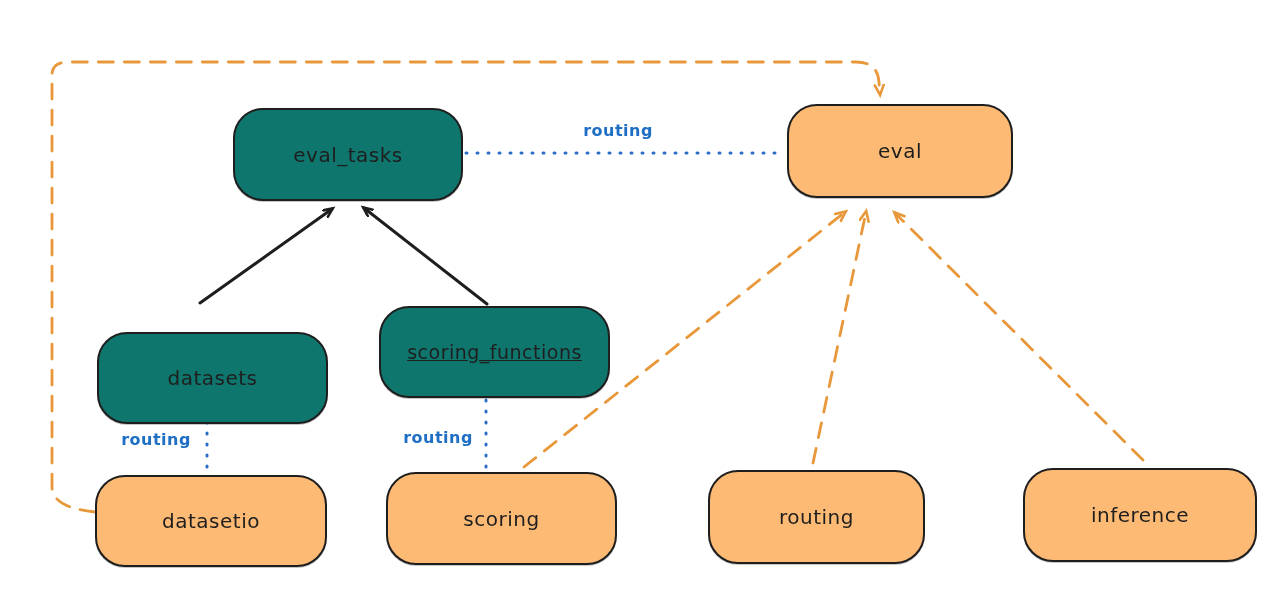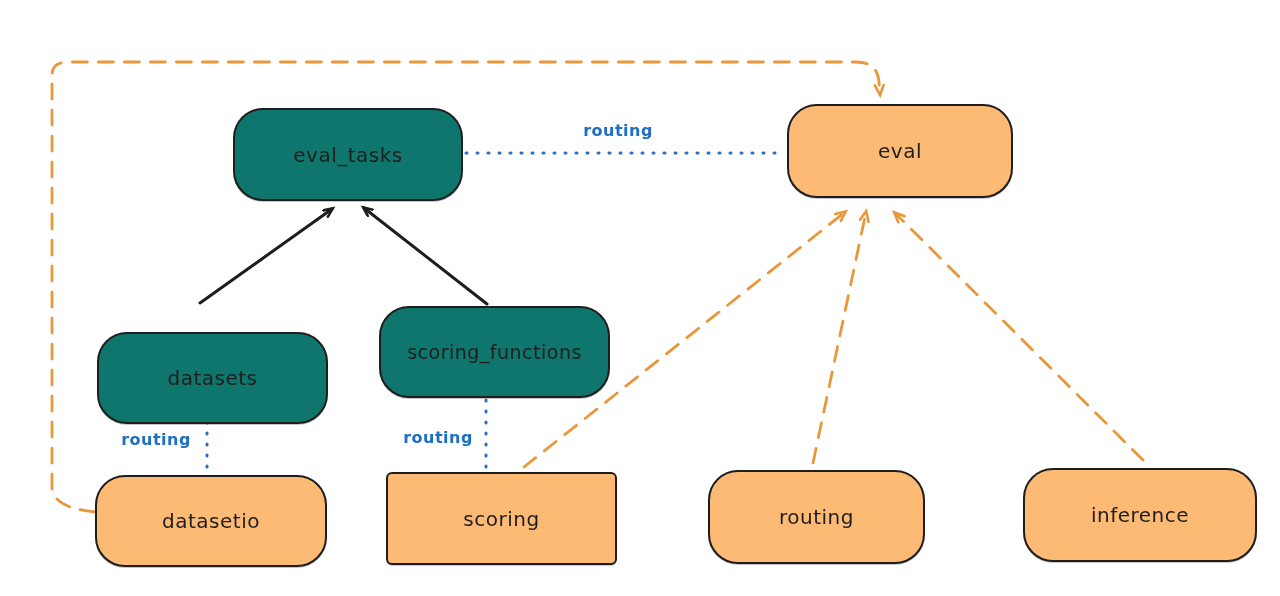--- a/index.html
+++ b/index.html
@@ -32,23 +32,23 @@
     color: #1e1e1e;
     letter-spacing: 0.5px;
     box-shadow: 0 1px 0 rgba(30,30,30,0.25);
   }
   .node.blue  { background: #0f766e; }
   .node.green { background: #fdba74; }
 
   .node-eval_tasks        { left: 233px; top: 108px; width: 230px; height: 93px; }
   .node-eval              { left: 787px; top: 104px; width: 226px; height: 94px; }
   .node-datasets          { left:  97px; top: 305px; width: 231px; height: 92px; margin-top: 27px; }
-  .node-scoring_functions { left: 379px; top: 306px; width: 231px; height: 92px; font-size: 19px; }
+  .node-scoring_functions { left: 379px; top: 306px; width: 231px; height: 92px; font-size: 19px; text-decoration: underline; }
   .node-datasetio         { left:  95px; top: 475px; width: 232px; height: 92px; }
-  .node-scoring           { left: 386px; top: 472px; width: 231px; height: 93px; border-radius: 6px; }
+  .node-scoring           { left: 386px; top: 472px; width: 231px; height: 93px; }
   .node-agents            { left: 708px; top: 470px; width: 217px; height: 94px; }
   .node-inference         { left: 1023px; top: 468px; width: 234px; height: 94px; }
 
   .routing-label {
     position: absolute;
     color: #1f6fc4;
     font-size: 16px;
     font-weight: 600;
     letter-spacing: 0.5px;
     transform: translate(-50%, -50%);

